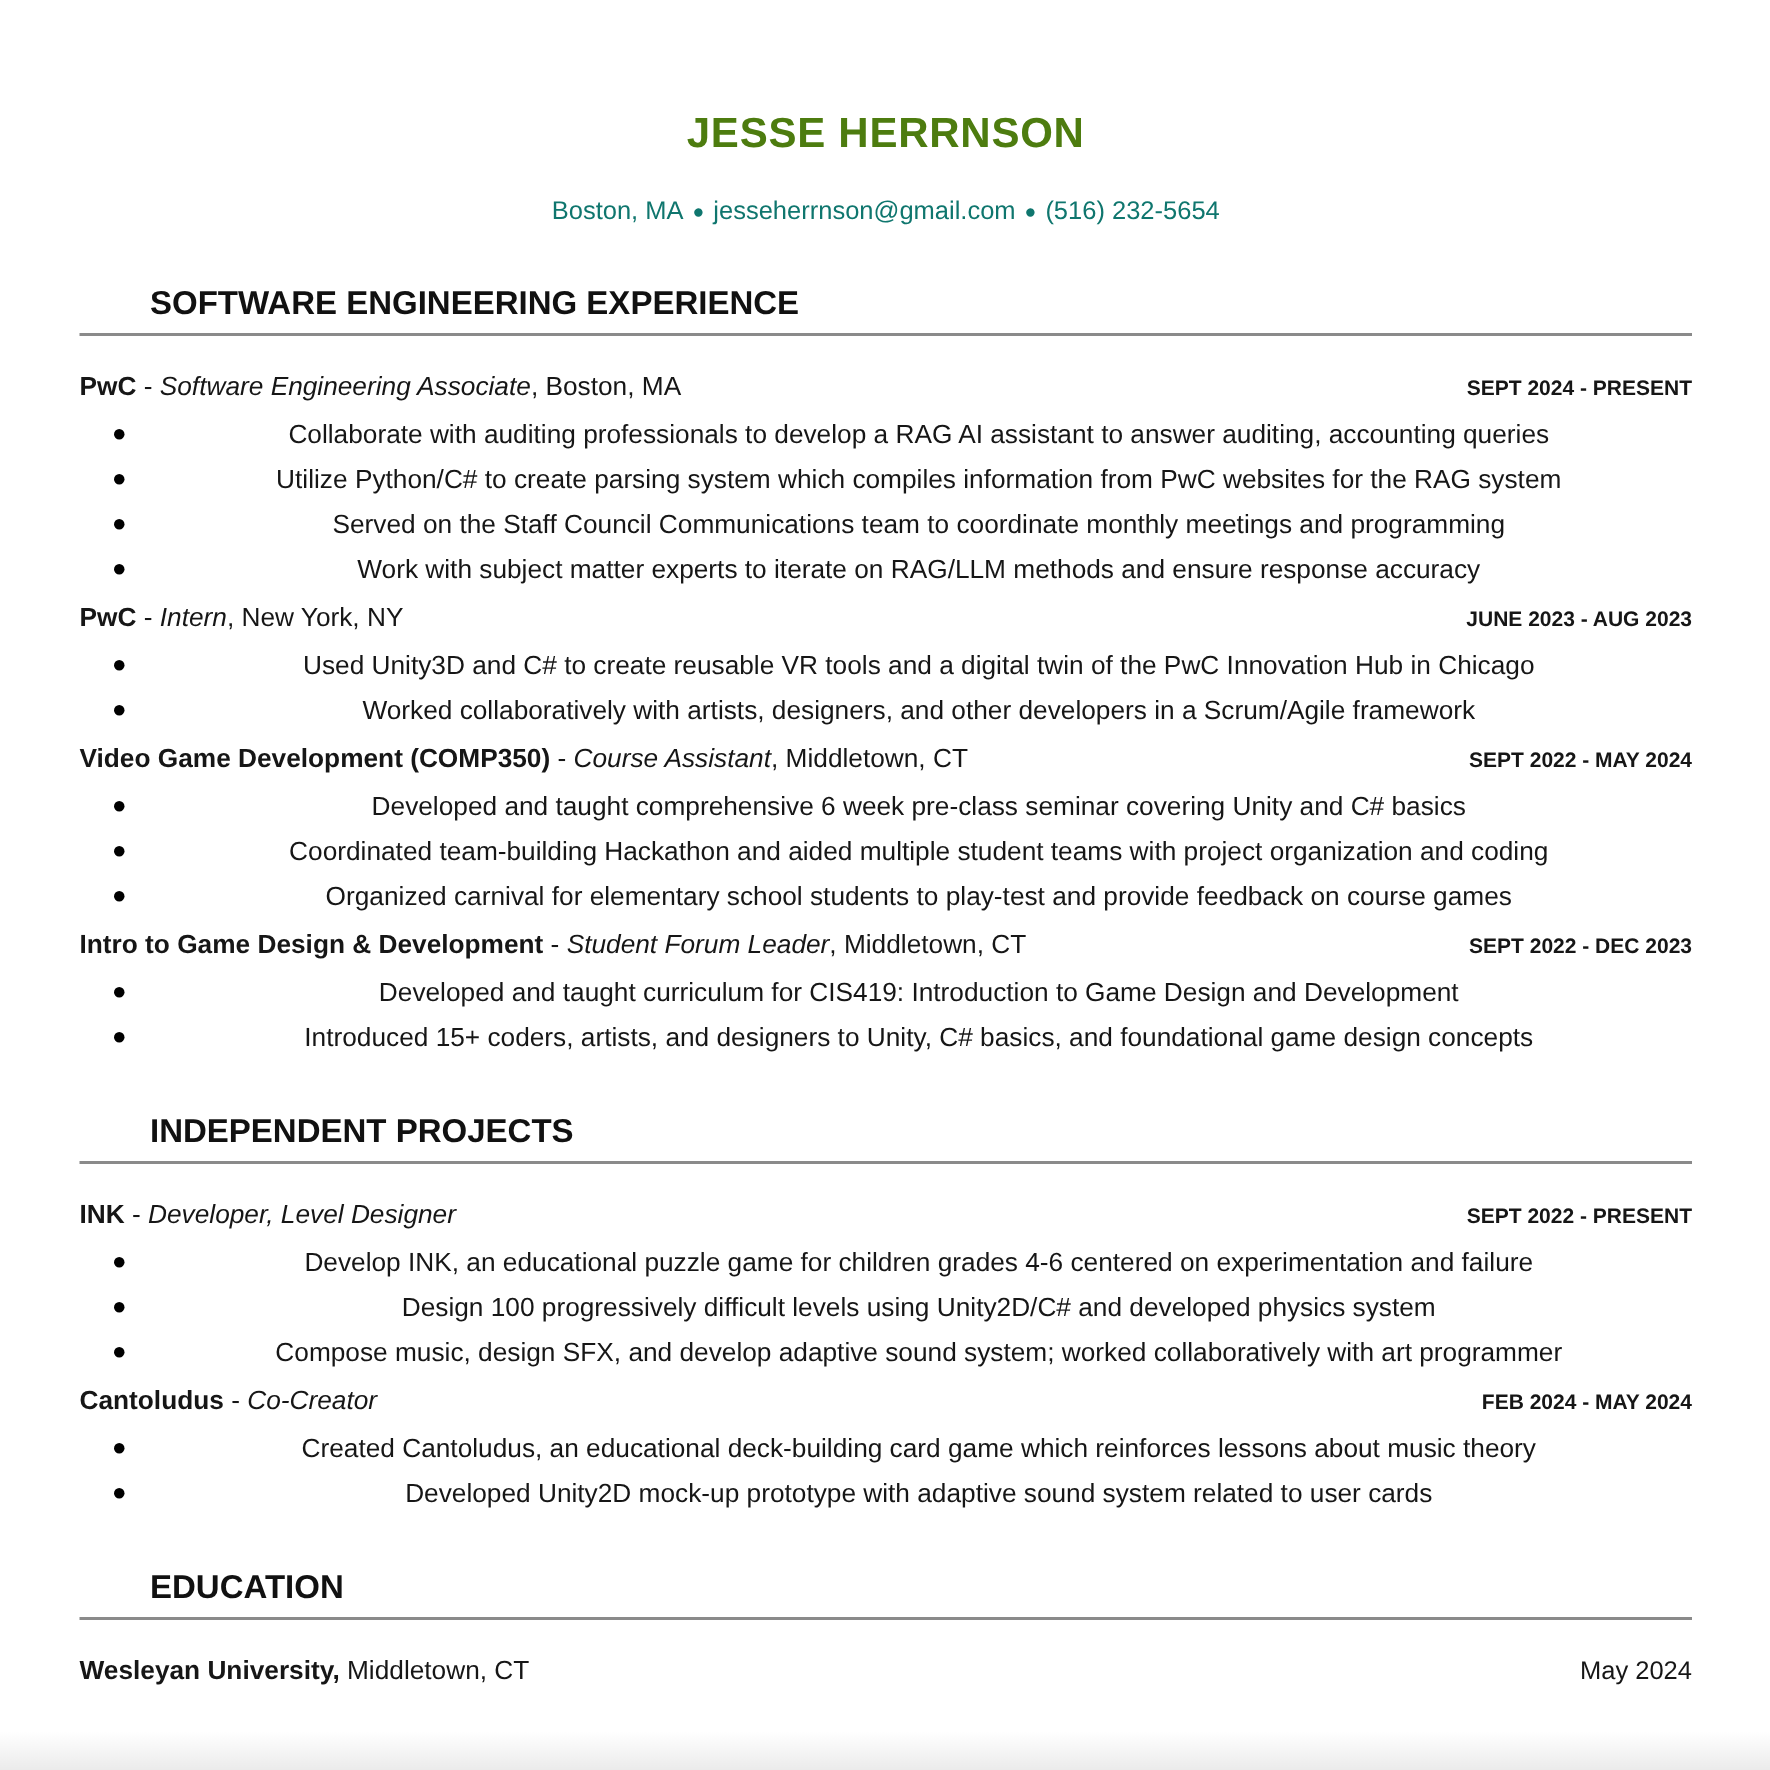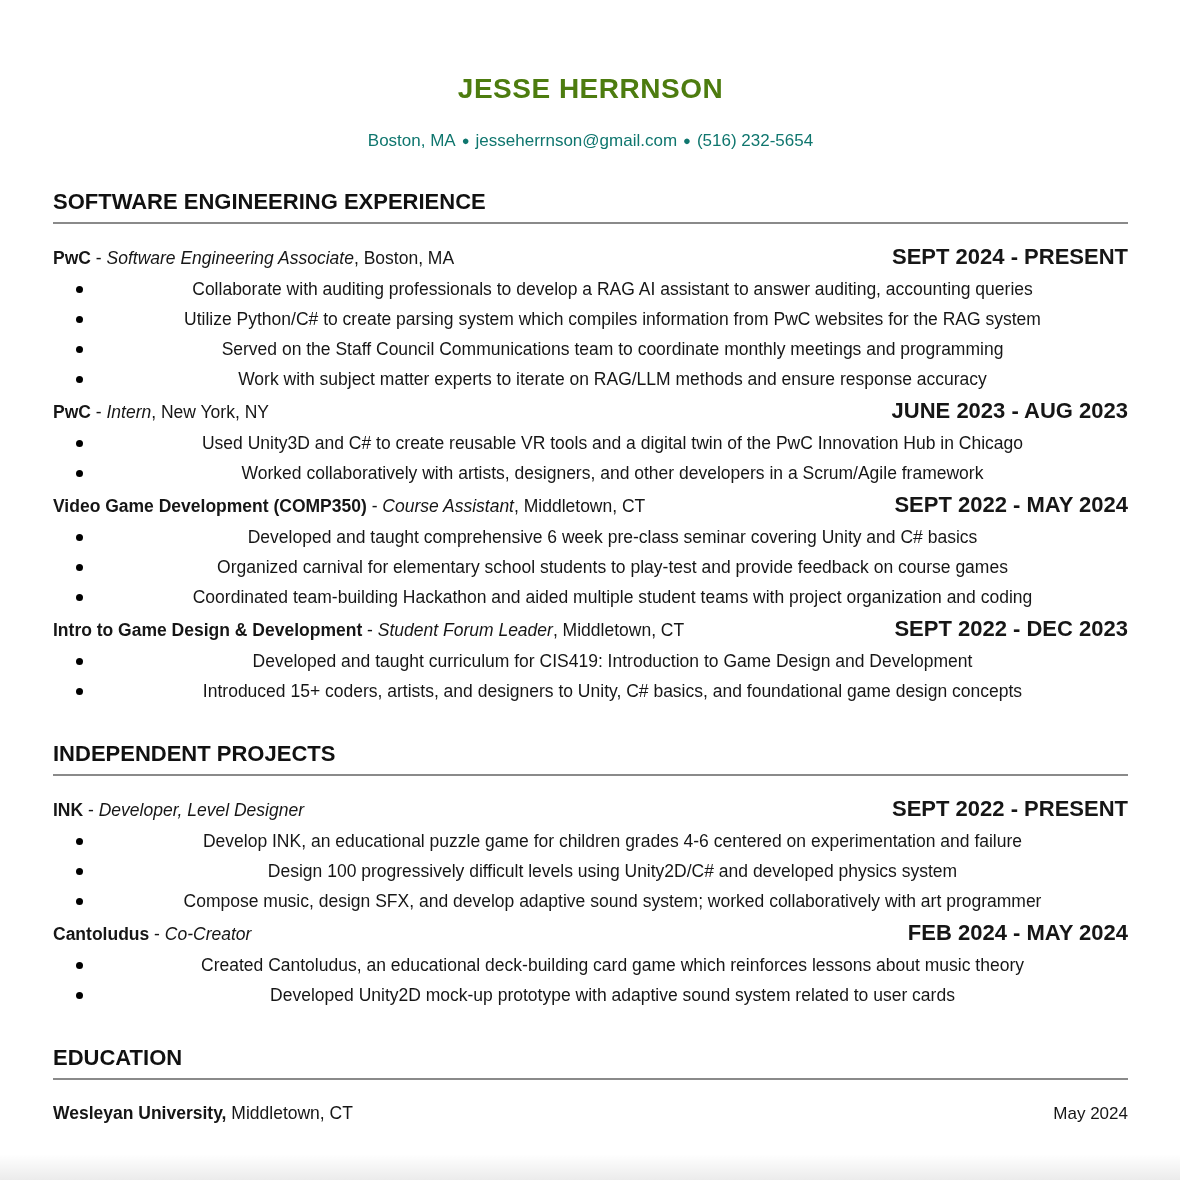--- a/index.html
+++ b/index.html
@@ -32,20 +32,21 @@
     color: #0f766e;
   }
   .contact .sep { padding: 0 6px; font-size: 13px; vertical-align: 1px; }
 
   .section { margin-top: 34px; }
   .section-title {
     font-size: 22px;
     line-height: 28px;
     font-weight: 700;
     color: #111111;
+    margin-left: 47px;
   }
   .rule {
     border: none;
     border-top: 2px solid #8a8a8a;
     margin: 6px 0 0 0;
   }
 
   .entries > .entry { margin-top: 4px; }
   .entries > .entry:first-child { margin-top: 20px; }
 
@@ -54,21 +55,21 @@
     justify-content: space-between;
     align-items: baseline;
     font-size: 17.5px;
     line-height: 26px;
   }
   .entry-left { min-width: 0; }
   .entry-left .org { font-weight: 700; }
   .entry-left .role { font-style: italic; }
   .dates {
     font-weight: 700;
-    font-size: 22px;
+    font-size: 14px;
     white-space: nowrap;
     padding-left: 14px;
   }
   .dates.regular { font-weight: 400; font-size: 17px; }
 
   ul.bullets {
     margin: 3px 0 0 0;
     padding: 0 0 0 44px;
     list-style: none;
   }
@@ -136,22 +137,22 @@
             </ul>
   </div>
 
   <div class="entry">
     <div class="entry-header">
       <div class="entry-left"><span class="org">Video Game Development (COMP350)</span><span class="plain"> - </span><span class="role">Course Assistant</span><span class="plain">, Middletown, CT</span></div>
       <div class="dates">SEPT 2022 - MAY 2024</div>
     </div>
     <ul class="bullets">
               <li>Developed and taught comprehensive 6 week pre-class seminar covering Unity and C# basics</li>
+              <li>Coordinated team-building Hackathon and aided multiple student teams with project organization and coding</li>
               <li>Organized carnival for elementary school students to play-test and provide feedback on course games</li>
-              <li>Coordinated team-building Hackathon and aided multiple student teams with project organization and coding</li>
             </ul>
   </div>
 
   <div class="entry">
     <div class="entry-header">
       <div class="entry-left"><span class="org">Intro to Game Design &amp; Development</span><span class="plain"> - </span><span class="role">Student Forum Leader</span><span class="plain">, Middletown, CT</span></div>
       <div class="dates">SEPT 2022 - DEC 2023</div>
     </div>
     <ul class="bullets">
               <li>Developed and taught curriculum for CIS419: Introduction to Game Design and Development</li>

